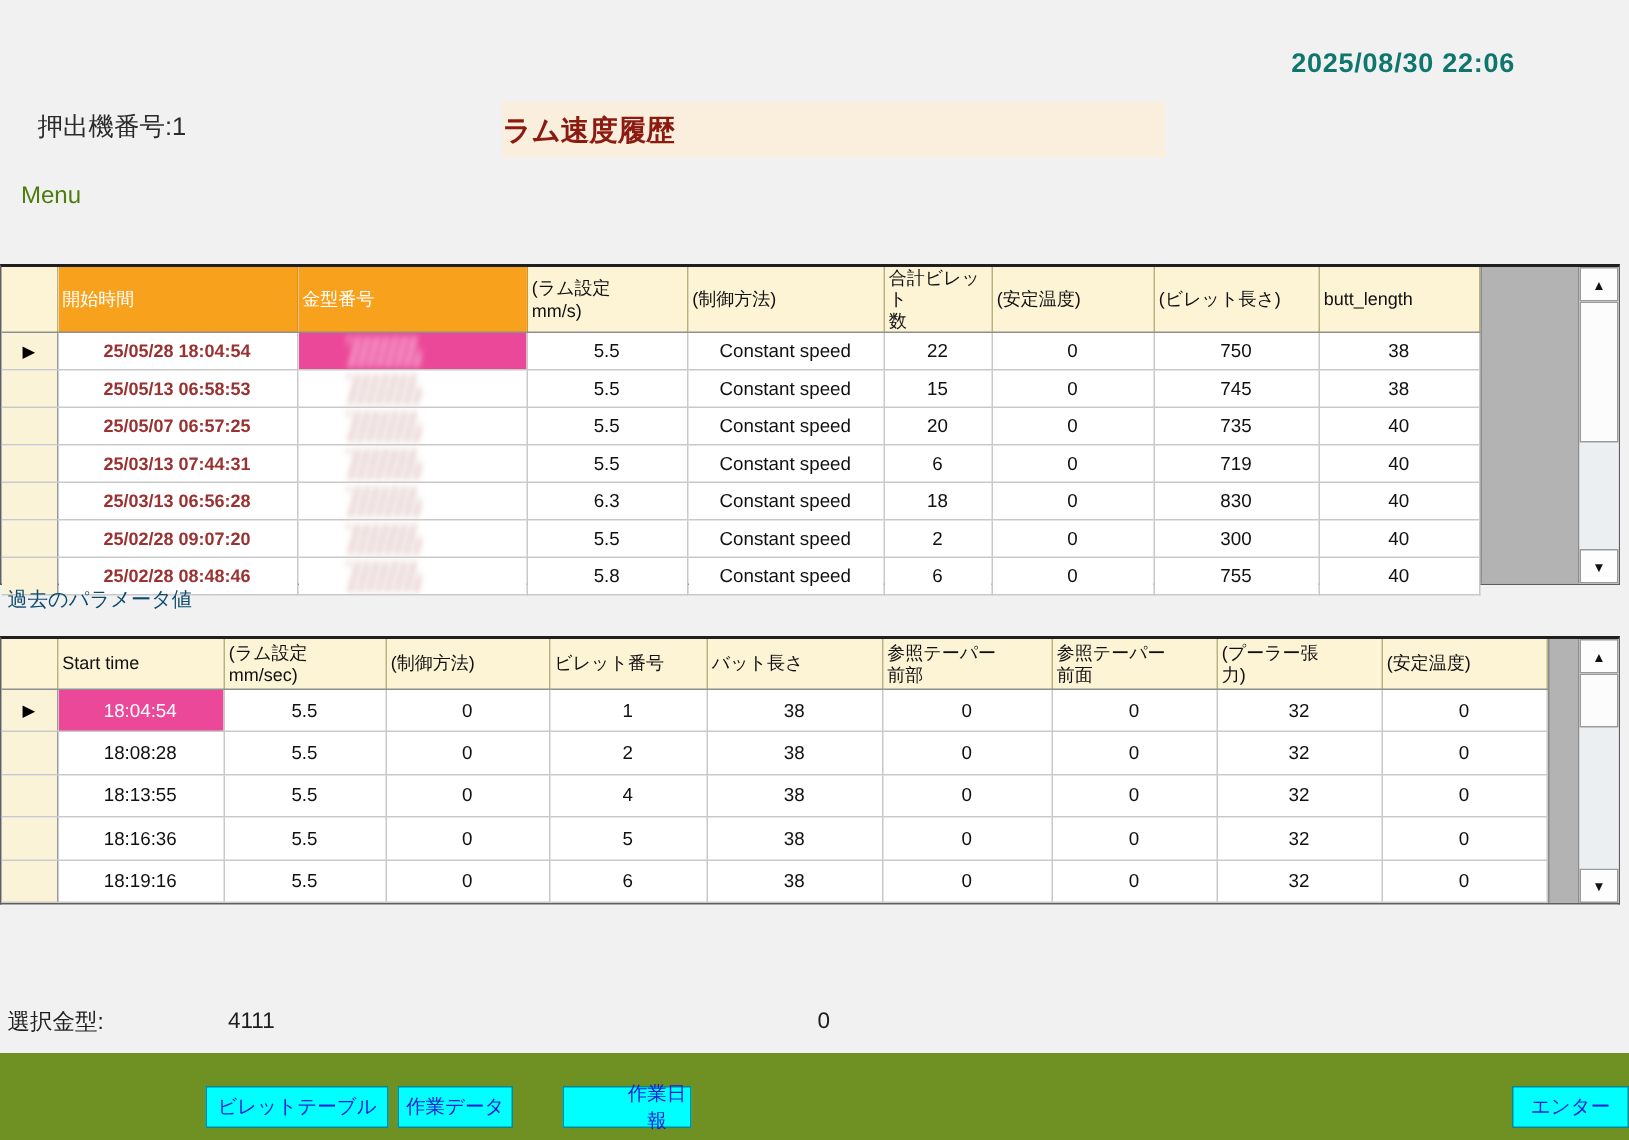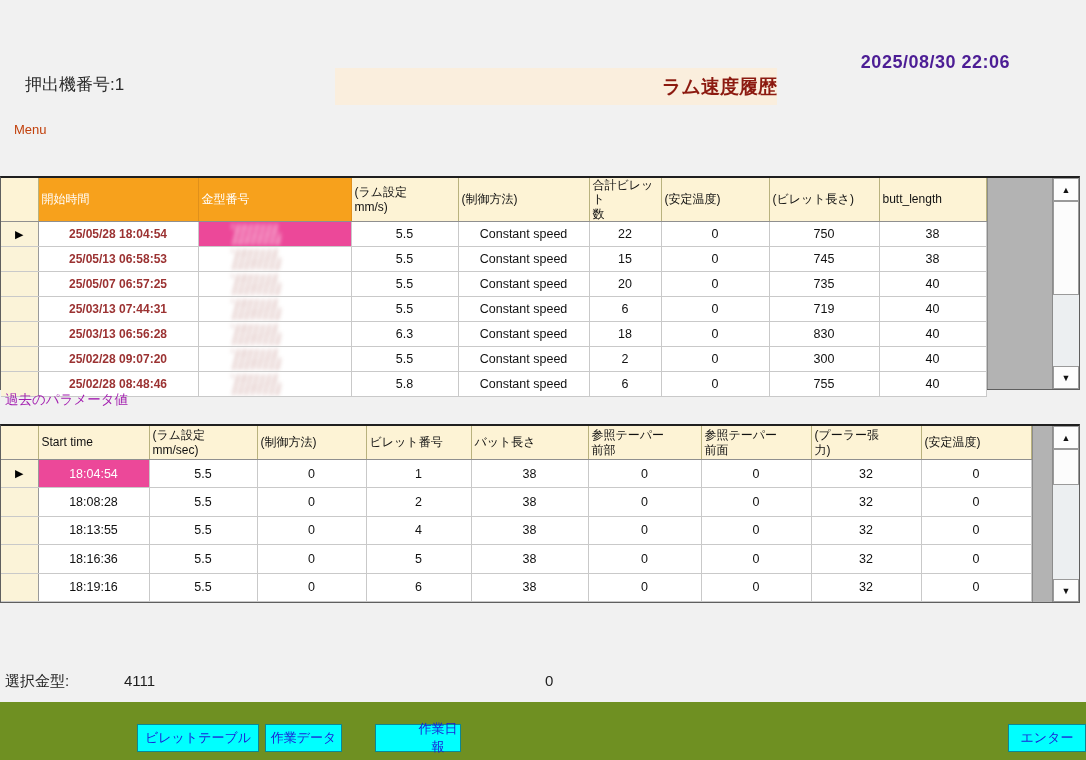--- a/index.html
+++ b/index.html
@@ -9,25 +9,25 @@
   
   .titlebar{position:absolute;left:0;top:0;width:100%;height:30px;background:#fbfcfd;display:flex;align-items:center;border-bottom:1px solid #ececec;}
   .app-icon{width:17px;height:17px;margin:0 6px 0 8px;flex:0 0 auto;}
   .title-text{font-size:13px;color:#1c1c1c;}
   .win-btns{margin-left:auto;display:flex;height:100%;}
   .win-btn{width:46px;height:100%;display:flex;align-items:center;justify-content:center;font-size:14px;color:#5a5a5a;cursor:default;}
   .win-btn.max{color:#b9b9b9;}
   .win-btn.close{color:#8a8a8a;}
 
   
-  .datetime{position:absolute;top:52px;right:76px;font-size:18px;font-weight:bold;color:#4c1d95;letter-spacing:.5px;}
+  .datetime{position:absolute;top:32px;right:76px;font-size:18px;font-weight:bold;color:#0f766e;letter-spacing:.5px;}
   .extruder{position:absolute;left:25px;top:73px;font-size:17px;color:#2b2b2b;}
-  .banner{position:absolute;left:335px;top:68px;width:442px;height:37px;background:#faeedd;display:flex;align-items:center;justify-content:flex-end;}
+  .banner{position:absolute;left:335px;top:68px;width:442px;height:37px;background:#faeedd;display:flex;align-items:center;justify-content:flex-start;}
   .banner span{font-size:19px;font-weight:bold;color:#8c1a10;}
-  .menu{position:absolute;left:14px;top:122px;font-size:13px;color:#c2410c;}
+  .menu{position:absolute;left:14px;top:122px;font-size:16px;color:#4d7c0f;}
 
   
   .gridbox{position:absolute;left:0;right:6px;display:flex;align-items:stretch;border:1px solid #5f5f5f;border-top:2px solid #1f1f1f;background:#fff;}
   #gridbox1{top:176px;height:211px;}
   #gridbox2{top:424px;height:176px;}
   table{border-collapse:collapse;table-layout:fixed;flex:0 0 auto;}
   th,td{padding:0 3px;overflow:hidden;white-space:pre-line;font-weight:normal;}
   th{font-size:12px;line-height:1.2;text-align:left;border-right:1px solid #b9b27e;border-bottom:1px solid #8f8f8f;}
   th.orange{background:#f7a11c;color:#fff;border-right:1px solid #e0901a;}
   th.cream{background:#fdf3d5;color:#111;}
@@ -44,24 +44,24 @@
   .redact.onblue{background:repeating-linear-gradient(105deg,rgba(255,255,255,.85) 0 2px,rgba(255,255,255,0) 2px 6px);}
   .filler{flex:1 1 auto;background:#b3b3b3;border-left:1px solid #8c8c8c;}
 
   
   .vscroll{flex:0 0 26px;display:flex;flex-direction:column;background:#f3f3f3;border-left:1px solid #8c8c8c;}
   .sb-btn{height:21px;background:#fdfdfd;border:1px solid #9a9a9a;display:flex;align-items:center;justify-content:center;font-size:9px;color:#111;}
   .sb-track{flex:1;position:relative;background:#eceff1;}
   .sb-thumb{position:absolute;left:0;right:0;background:#fcfcfc;border:1px solid #9a9a9a;}
 
   
-  .histlabel{position:absolute;left:5px;top:391px;font-size:13.5px;color:#a21caf;}
+  .histlabel{position:absolute;left:5px;top:391px;font-size:13.5px;color:#0c4a6e;}
   .moldline{position:absolute;left:0;top:672px;width:100%;height:24px;font-size:15px;color:#1e1e1e;}
   .moldline .lbl{position:absolute;left:5px;}
-  .moldline .v1{position:absolute;left:124px;}
+  .moldline .v1{position:absolute;left:152px;}
   .moldline .v2{position:absolute;left:545px;}
   .greenbar{position:absolute;left:0;top:702px;width:100%;height:58px;background:#6f9022;}
   .cyan-btn{position:absolute;top:22px;height:28px;background:#00ffff;border:1px solid #0b8793;color:#1b1bd6;font-size:13px;font-weight:normal;font-family:inherit;display:flex;align-items:center;justify-content:center;cursor:pointer;padding:0;}
   #btn1{left:137px;width:122px;}
   #btn2{left:265px;width:77px;}
   #btn3{left:375px;width:86px;padding-left:40px;}
   #btn4{left:1008px;width:78px;}
 </style>
 </head>
 <body>

